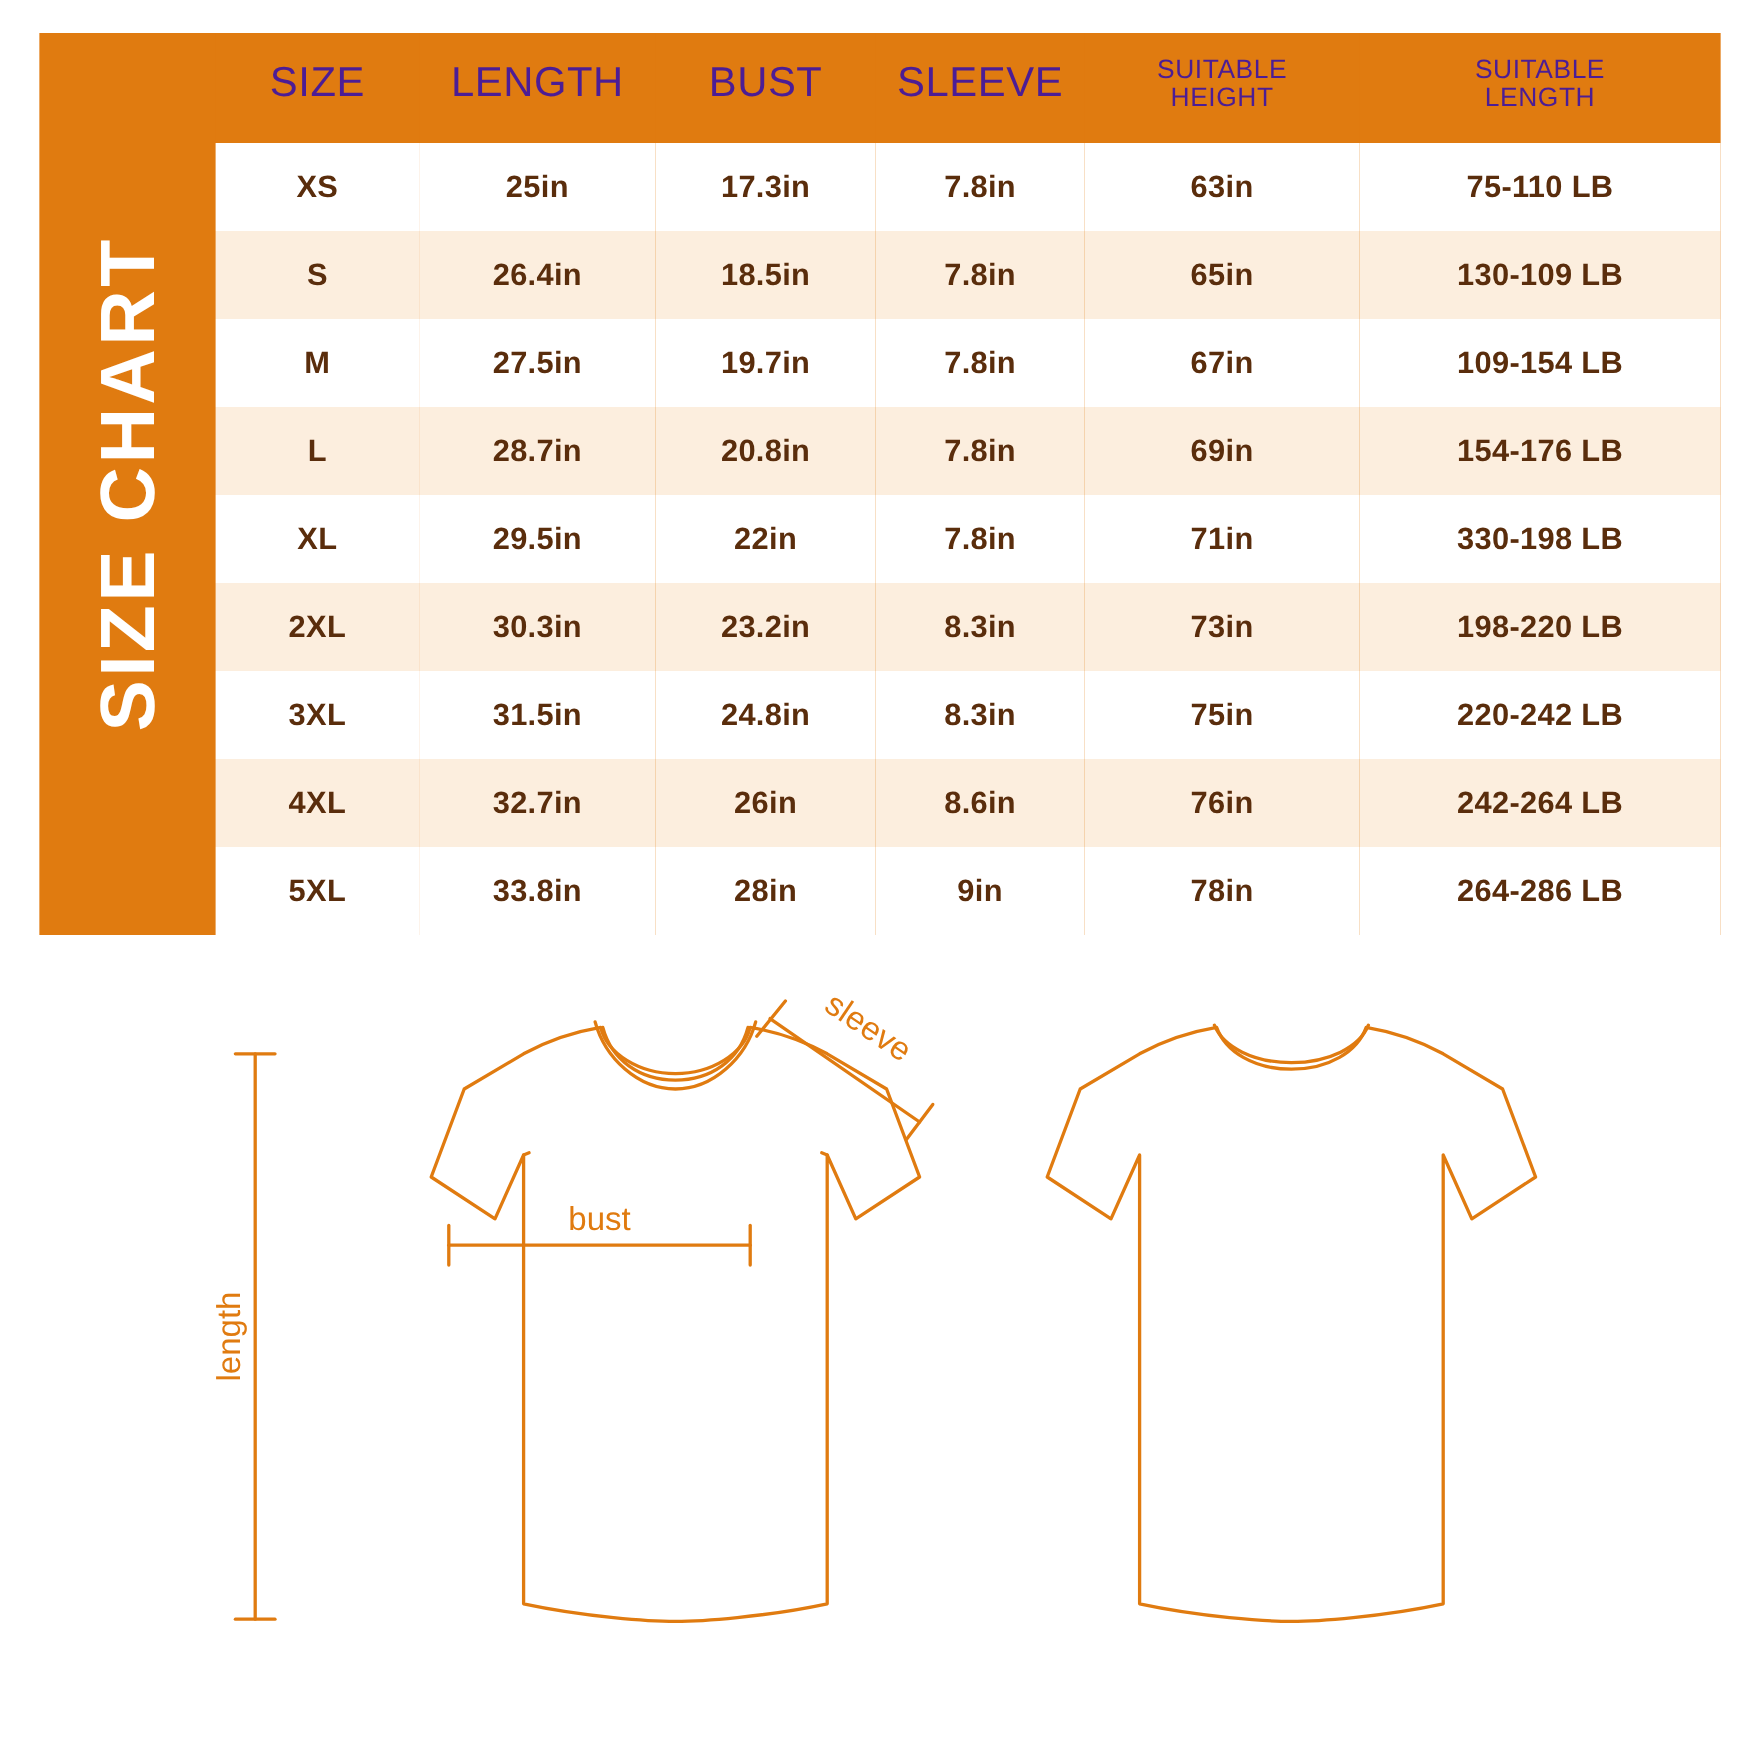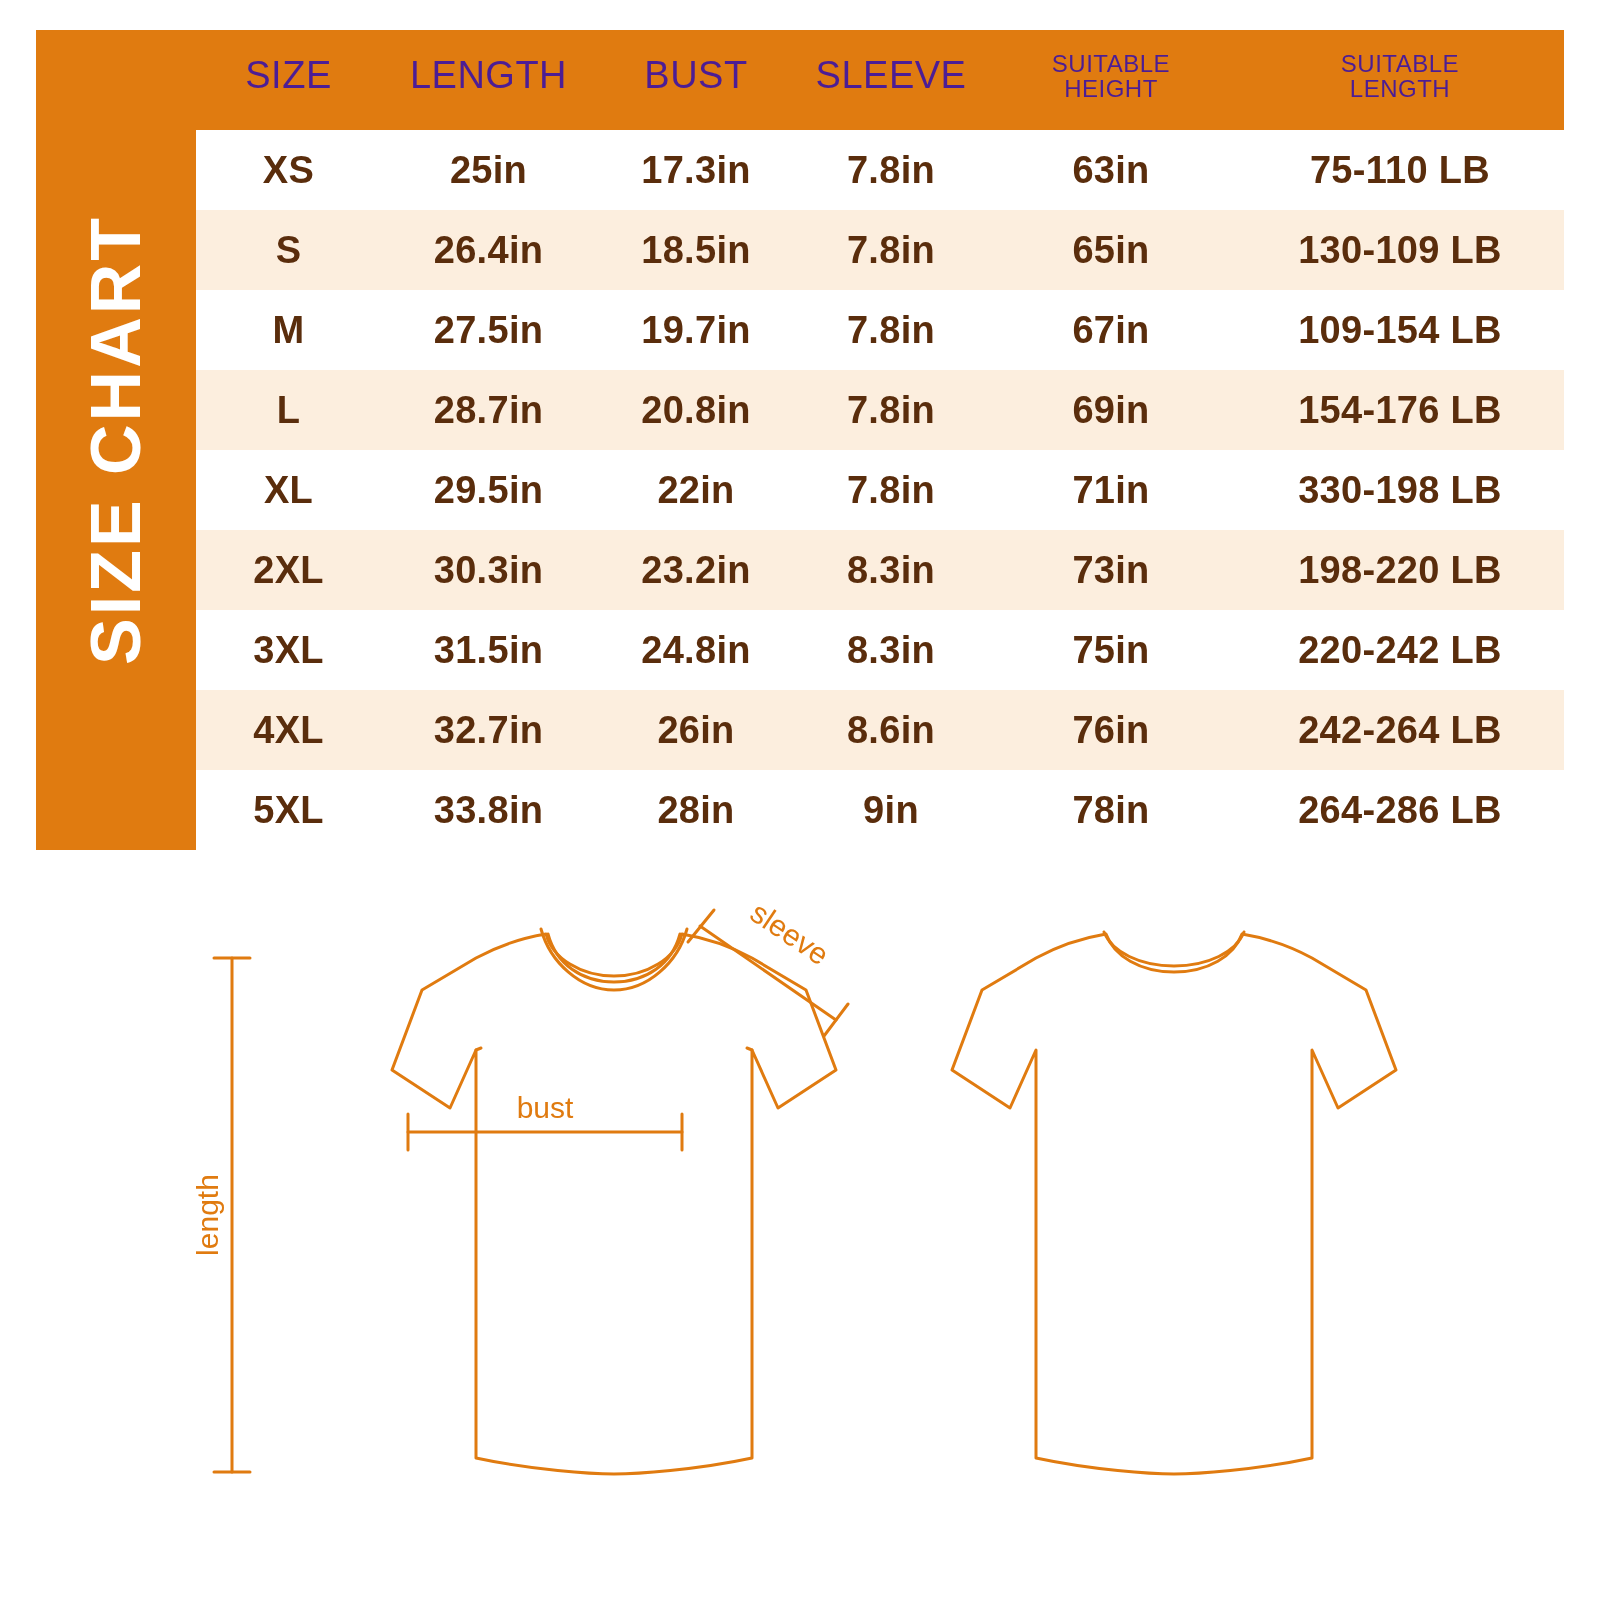--- a/index.html
+++ b/index.html
@@ -63,21 +63,21 @@
     text-align: center;
     vertical-align: middle;
     height: 100px;
     letter-spacing: 0.5px;
   }
   table.size-table thead th.two-line {
     font-size: 24px;
   }
   table.size-table tbody td {
     color: #5a2d0c;
-    font-size: 38px;
+    font-size: 28px;
     font-weight: bold;
     text-align: center;
     vertical-align: middle;
     height: 79px;
     padding: 0;
     letter-spacing: 0.3px;
   }
   table.size-table tbody tr.odd td { background: #ffffff; }
   table.size-table tbody tr.even td { background: #fceede; }
 

